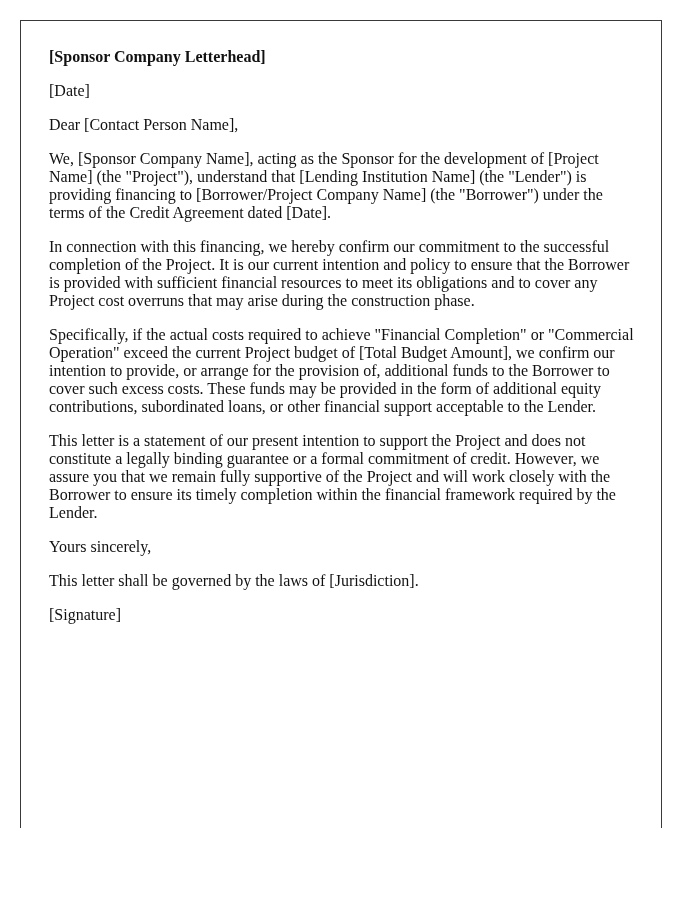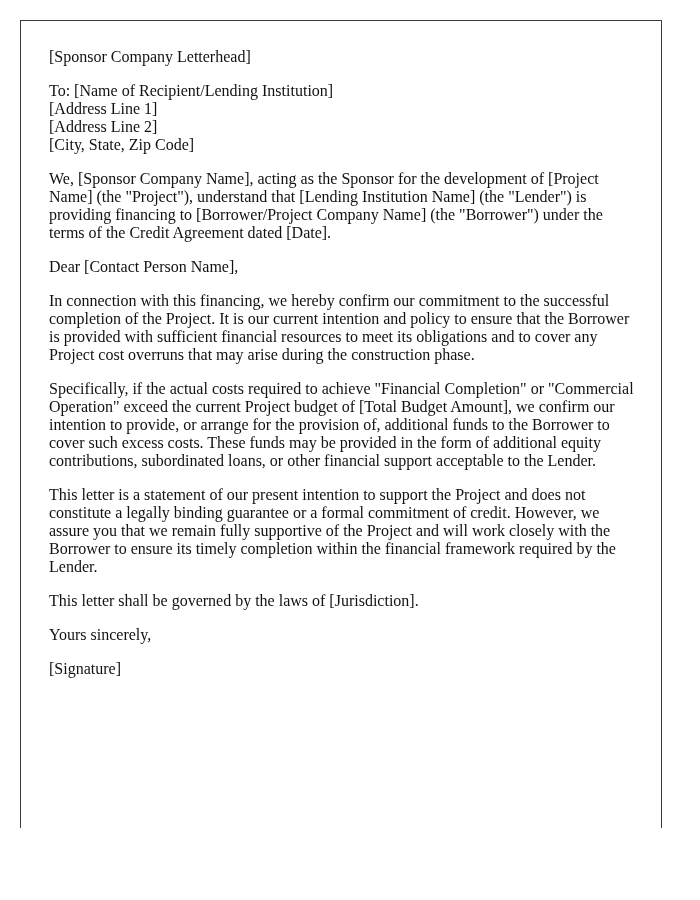--- a/index.html
+++ b/index.html
@@ -26,37 +26,32 @@
     font-family: "Liberation Serif", "DejaVu Serif", serif;
     font-size: 16px;
     line-height: 18px;
     color: #111111;
   }
   .page p {
     margin: 0 0 16px 0;
     padding: 0;
     width: 590px;
   }
-  .bold { font-weight: normal; }
+  .bold { font-weight: bold; }
   .line { display: block; }
 </style>
 </head>
 <body>
 
 <div class="page">
   <p class="bold">[Sponsor Company Letterhead]</p>
-  <p>
-    <span class="line">To: [Name of Recipient/Lending Institution]</span>
-    <span class="line">[Address Line 1]</span>
-    <span class="line">[Address Line 2]</span>
-    <span class="line">[City, State, Zip Code]</span>
-  </p>
+  <p>[Date]</p>
+  <p>Dear [Contact Person Name],</p>
   <p>We, [Sponsor Company Name], acting as the Sponsor for the development of [Project Name] (the "Project"), understand that [Lending Institution Name] (the "Lender") is providing financing to [Borrower/Project Company Name] (the "Borrower") under the terms of the Credit Agreement dated [Date].</p>
-  <p>Dear [Contact Person Name],</p>
   <p>In connection with this financing, we hereby confirm our commitment to the successful completion of the Project. It is our current intention and policy to ensure that the Borrower is provided with sufficient financial resources to meet its obligations and to cover any Project cost overruns that may arise during the construction phase.</p>
   <p>Specifically, if the actual costs required to achieve "Financial Completion" or "Commercial Operation" exceed the current Project budget of [Total Budget Amount], we confirm our intention to provide, or arrange for the provision of, additional funds to the Borrower to cover such excess costs. These funds may be provided in the form of additional equity contributions, subordinated loans, or other financial support acceptable to the Lender.</p>
   <p>This letter is a statement of our present intention to support the Project and does not constitute a legally binding guarantee or a formal commitment of credit. However, we assure you that we remain fully supportive of the Project and will work closely with the Borrower to ensure its timely completion within the financial framework required by the Lender.</p>
+  <p>Yours sincerely,</p>
   <p>This letter shall be governed by the laws of [Jurisdiction].</p>
-  <p>Yours sincerely,</p>
   <p>
     <span class="line">[Signature]</span>
   </p>
 </div>
 
 </body></html>

